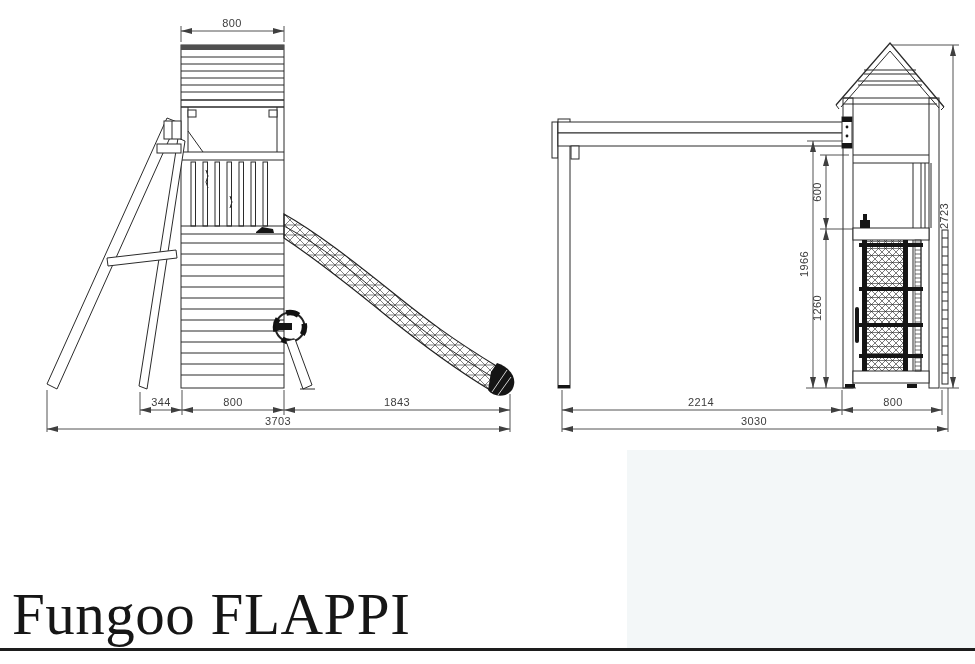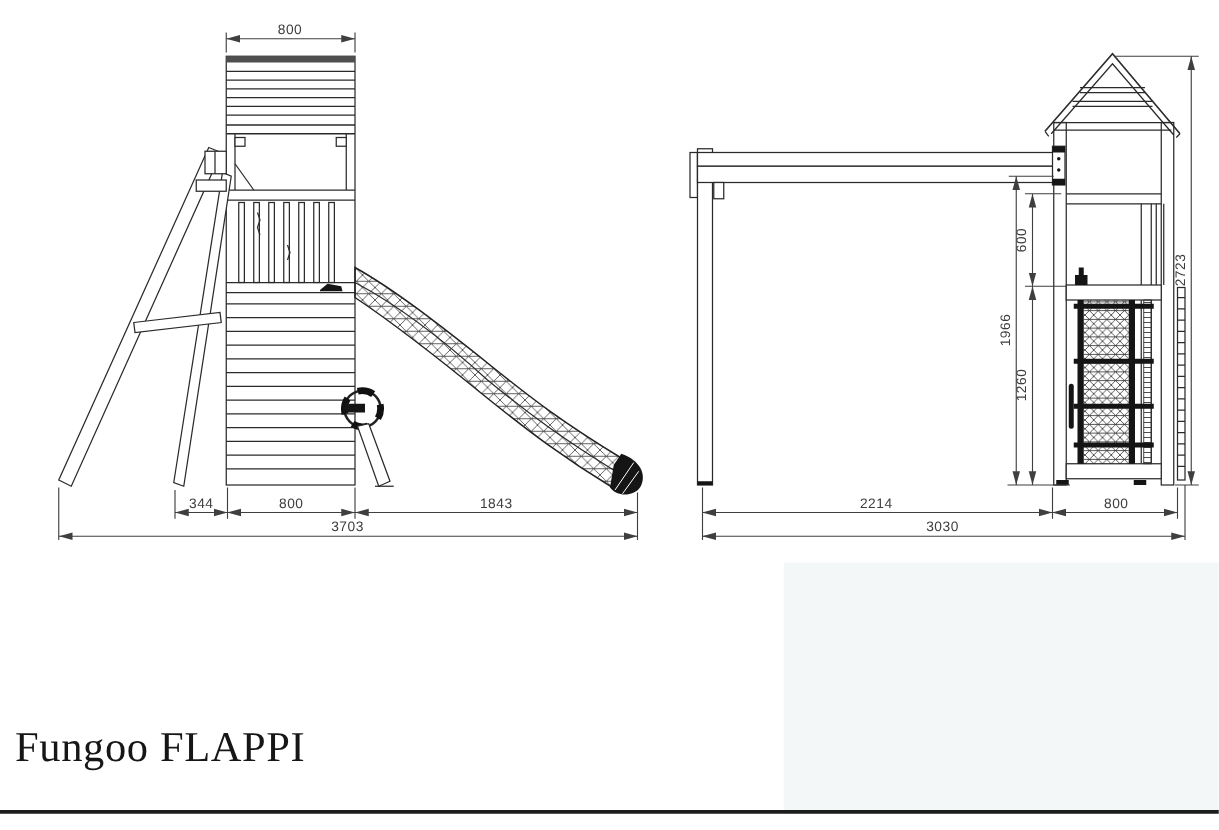--- a/index.html
+++ b/index.html
@@ -9,21 +9,21 @@
   svg{display:block}
   .ln{stroke:#2b2b2b;stroke-width:1;fill:none;}
   .ln2{stroke:#2b2b2b;stroke-width:1.3;fill:none;}
   .wood{fill:#ffffff;stroke:#2b2b2b;stroke-width:1;}
   .dark{fill:#151515;stroke:none;}
   .dim{stroke:#3f3f3f;stroke-width:0.9;fill:none;}
   text.dimtxt{font-family:"Liberation Sans",sans-serif;font-size:11px;
        fill:#3d3d3d;letter-spacing:0.4px;text-anchor:middle;}
   .title{position:absolute;left:12px;top:580px;margin:0;
        font-family:"Liberation Serif",serif;font-weight:400;
-       font-size:34px;color:#161616;letter-spacing:0.5px;white-space:nowrap;}
+       font-size:59px;color:#161616;letter-spacing:0.5px;white-space:nowrap;}
   .bottom-rule{position:absolute;left:0;top:648px;width:975px;height:3px;
        background:#1d1d1d;}
   .panel{position:absolute;left:627px;top:450px;width:348px;height:198px;
        background:#f3f7f8;}
 </style>
 </head>
 <body>
 
 <div id="stage">
 

